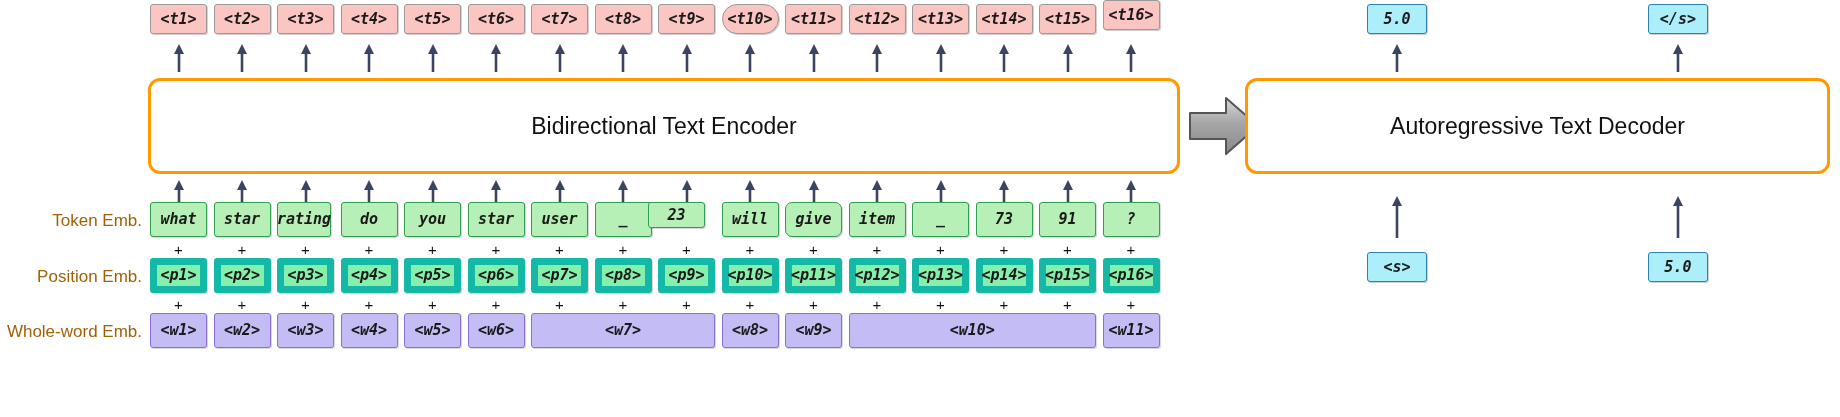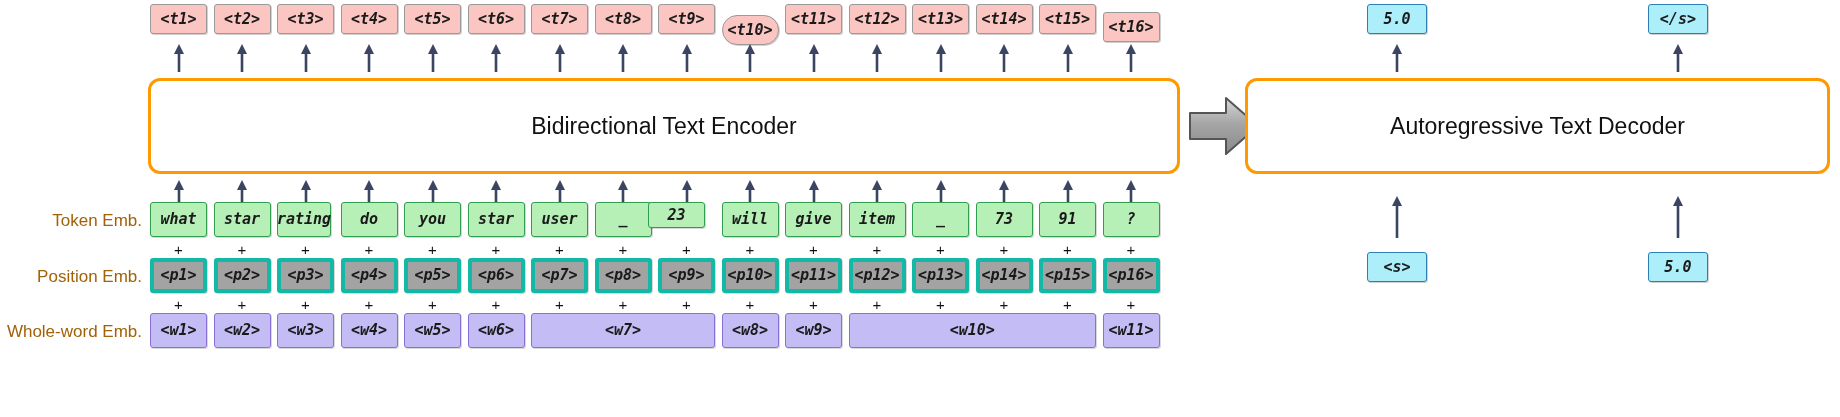--- a/index.html
+++ b/index.html
@@ -42,22 +42,22 @@
     background: #fbc6c2;
     border: 1px solid #9a9a9a;
     box-shadow: 1px 1px 0 rgba(0,0,0,0.18);
   }
   .chip-tok-emb {             
     background: #b6f0b6;
     border: 1px solid #2f9e4f;
     box-shadow: 1px 1px 0 rgba(0,0,0,0.15);
   }
   .chip-pos-emb {             
-    background: #a3a3a3;
-    border: 4px solid #14b8a6;
+    background: #86efac;
+    border: 7px solid #14b8a6;
     box-shadow: 1px 1px 0 rgba(0,0,0,0.15);
   }
   .chip-word-emb {            
     background: #c4bcf5;
     border: 1px solid #8b6fd6;
     box-shadow: 1px 1px 0 rgba(0,0,0,0.15);
   }
   .chip-dec {                 
     background: #adeefb;
     border: 1px solid #2b7fb5;
@@ -126,27 +126,27 @@
   <div id="layer-token-output">
       <div class="chip chip-token-out" style="left: 150px; top: 4px; width: 57px; height: 30px;">&lt;t1&gt;</div>
       <div class="chip chip-token-out" style="left: 213.5px; top: 4px; width: 57px; height: 30px;">&lt;t2&gt;</div>
       <div class="chip chip-token-out" style="left: 277px; top: 4px; width: 57px; height: 30px; text-align: center;">&lt;t3&gt;</div>
       <div class="chip chip-token-out" style="left: 340.5px; top: 4px; width: 57px; height: 30px;">&lt;t4&gt;</div>
       <div class="chip chip-token-out" style="left: 404px; top: 4px; width: 57px; height: 30px;">&lt;t5&gt;</div>
       <div class="chip chip-token-out" style="left: 467.5px; top: 4px; width: 57px; height: 30px;">&lt;t6&gt;</div>
       <div class="chip chip-token-out" style="left: 531px; top: 4px; width: 57px; height: 30px;">&lt;t7&gt;</div>
       <div class="chip chip-token-out" style="left: 594.5px; top: 4px; width: 57px; height: 30px;">&lt;t8&gt;</div>
       <div class="chip chip-token-out" style="left: 658px; top: 4px; width: 57px; height: 30px;">&lt;t9&gt;</div>
-      <div class="chip chip-token-out" style="left: 721.5px; top: 15px; width: 57px; height: 30px; border-radius: 15px;">&lt;t10&gt;</div>
+      <div class="chip chip-token-out" style="left: 721.5px; top: 4px; width: 57px; height: 30px; border-radius: 15px;">&lt;t10&gt;</div>
       <div class="chip chip-token-out" style="left: 785px; top: 4px; width: 57px; height: 30px;">&lt;t11&gt;</div>
       <div class="chip chip-token-out" style="left: 848.5px; top: 4px; width: 57px; height: 30px;">&lt;t12&gt;</div>
       <div class="chip chip-token-out" style="left: 912px; top: 4px; width: 57px; height: 30px;">&lt;t13&gt;</div>
       <div class="chip chip-token-out" style="left: 975.5px; top: 4px; width: 57px; height: 30px;">&lt;t14&gt;</div>
       <div class="chip chip-token-out" style="left: 1039px; top: 4px; width: 57px; height: 30px;">&lt;t15&gt;</div>
-      <div class="chip chip-token-out" style="left: 1102.5px; top: 12px; width: 57px; height: 30px; text-align: right;">&lt;t16&gt;</div>
+      <div class="chip chip-token-out" style="left: 1102.5px; top: 0; width: 57px; height: 30px; text-align: right;">&lt;t16&gt;</div>
     </div>
   <div id="layer-arrows-top">
       <div class="arrow-up" style="left: 171.5px; top: 44px; height: 28px;">
         <svg width="14" height="28" viewBox="0 0 14 28">
           <line x1="7" y1="28" x2="7" y2="7" stroke="#3b4562" stroke-width="2.6"></line>
           <path d="M7,0 L12,10 L2,10 Z" fill="#3b4562"></path>
         </svg>
       </div>
       <div class="arrow-up" style="left: 235px; top: 44px; height: 28px;">
         <svg width="14" height="28" viewBox="0 0 14 28">
@@ -344,21 +344,21 @@
       <div class="chip chip-tok-emb" style="left: 150px; top: 202px; width: 57px; height: 35px;">what</div>
       <div class="chip chip-tok-emb" style="left: 213.5px; top: 202px; width: 57px; height: 35px;">star</div>
       <div class="chip chip-tok-emb" style="left: 277px; top: 202px; width: 54px; height: 35px;">rating</div>
       <div class="chip chip-tok-emb" style="left: 340.5px; top: 202px; width: 57px; height: 35px;">do</div>
       <div class="chip chip-tok-emb" style="left: 404px; top: 202px; width: 57px; height: 35px;">you</div>
       <div class="chip chip-tok-emb" style="left: 467.5px; top: 202px; width: 57px; height: 35px;">star</div>
       <div class="chip chip-tok-emb" style="left: 531px; top: 202px; width: 57px; height: 35px;">user</div>
       <div class="chip chip-tok-emb" style="left: 594.5px; top: 202px; width: 57px; height: 35px;">_</div>
       <div class="chip chip-tok-emb" style="left: 648px; top: 202px; width: 57px; height: 26px;">23</div>
       <div class="chip chip-tok-emb" style="left: 721.5px; top: 202px; width: 57px; height: 35px;">will</div>
-      <div class="chip chip-tok-emb" style="left: 785px; top: 202px; width: 57px; height: 35px;">give</div>
+      <div class="chip chip-tok-emb" style="left: 785px; top: 202px; width: 57px; height: 35px; border-radius: 7px;">give</div>
       <div class="chip chip-tok-emb" style="left: 848.5px; top: 202px; width: 57px; height: 35px;">item</div>
       <div class="chip chip-tok-emb" style="left: 912px; top: 202px; width: 57px; height: 35px;">_</div>
       <div class="chip chip-tok-emb" style="left: 975.5px; top: 202px; width: 57px; height: 35px;">73</div>
       <div class="chip chip-tok-emb" style="left: 1039px; top: 202px; width: 57px; height: 35px;">91</div>
       <div class="chip chip-tok-emb" style="left: 1102.5px; top: 202px; width: 57px; height: 35px;">?</div>
     </div>
   <div id="layer-plus-1">
       <div class="plus" style="left: 171.5px; top: 242px;">+</div>
       <div class="plus" style="left: 235px; top: 242px;">+</div>
       <div class="plus" style="left: 298.5px; top: 242px;">+</div>

